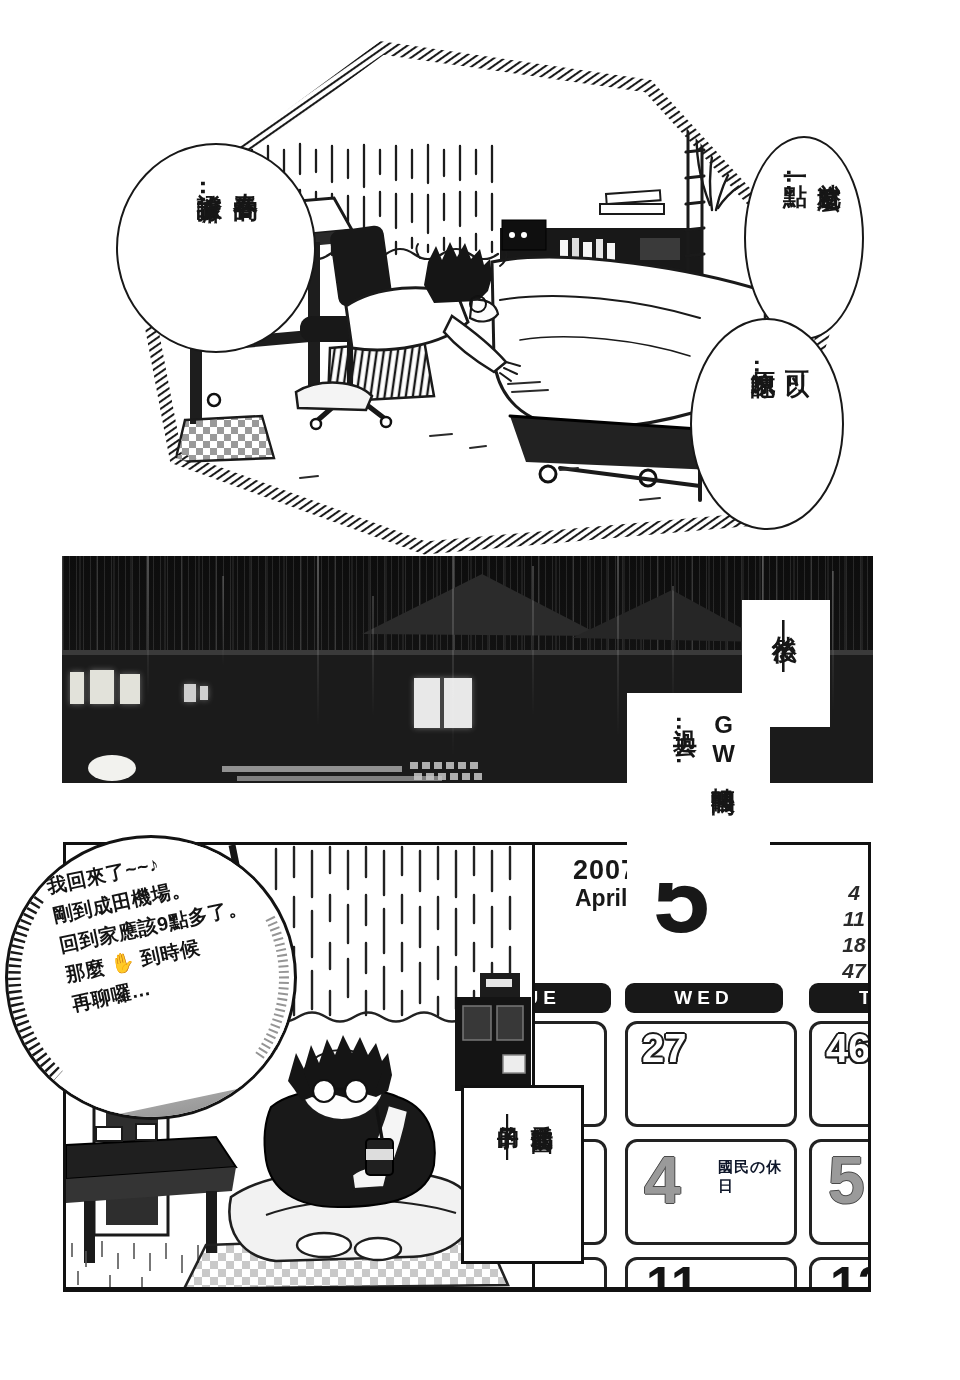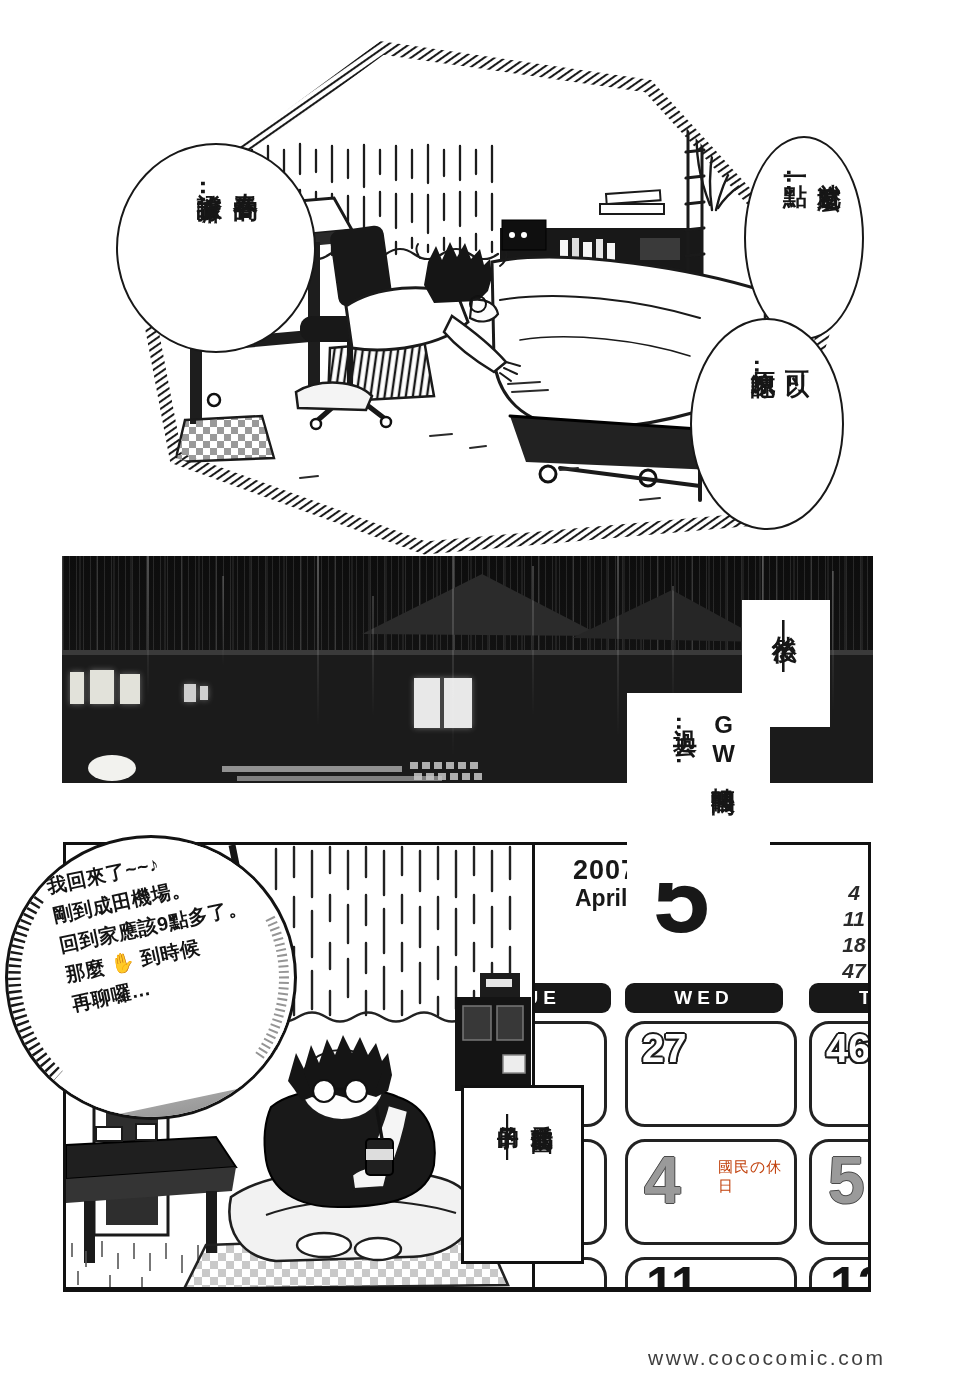--- a/index.html
+++ b/index.html
@@ -37,28 +37,28 @@
   #calendar{position:absolute;left:466px;top:0;right:0;bottom:0;background:#fff;
             border-left:3px solid #111;overflow:hidden;z-index:6;}
   #cal-year{position:absolute;left:38px;top:10px;font-size:27px;font-weight:700;letter-spacing:1px;}
   #cal-month{position:absolute;left:40px;top:40px;font-size:23px;font-weight:700;}
   #cal-big-day{position:absolute;left:118px;top:6px;font-size:102px;font-weight:700;line-height:.92;}
   .side-num{position:absolute;left:302px;width:34px;text-align:center;font-size:21px;
             font-weight:700;font-style:italic;color:#2a2a2a;}
   .cal-bar{position:absolute;top:138px;height:30px;background:#181818;border-radius:9px;
            color:#fff;font-size:19px;font-weight:700;letter-spacing:5px;
            display:flex;align-items:center;box-sizing:border-box;}
-  .cal-cell{position:absolute;height:106px;border:3px solid #222;border-radius:20px;background:#fff;box-sizing:border-box;}
+  .cal-cell{position:absolute;height:106px;border:3px solid #222;border-radius:12px;background:#fff;box-sizing:border-box;}
   .num-outline{position:absolute;left:14px;top:2px;font-size:40px;font-weight:700;color:#fff;
      text-shadow:-2px 0 #1c1c1c,2px 0 #1c1c1c,0 -2px #1c1c1c,0 2px #1c1c1c,
                  -1.5px -1.5px #1c1c1c,1.5px -1.5px #1c1c1c,-1.5px 1.5px #1c1c1c,1.5px 1.5px #1c1c1c;}
   .num-gray{position:absolute;left:16px;top:0px;font-size:66px;font-weight:700;color:#9a9a9a;
      text-shadow:-1px 0 #4a4a4a,1px 0 #4a4a4a,0 -1px #4a4a4a,0 1px #4a4a4a;}
   .num-solid{position:absolute;left:18px;top:-4px;font-size:50px;font-weight:700;color:#141414;}
-  #holiday-label{position:absolute;left:90px;top:16px;font-size:15px;font-weight:400;color:#c2410c;letter-spacing:1px;}
+  #holiday-label{position:absolute;left:90px;top:16px;font-size:15px;font-weight:700;color:#0f172a;letter-spacing:1px;}
 
   
   #phone-circle{position:absolute;left:5px;top:835px;width:292px;height:285px;border-radius:50%;
                 background:#fff;border:3px solid #131313;overflow:hidden;z-index:40;box-sizing:border-box;}
   #phone-screen{position:absolute;left:22px;top:14px;width:246px;height:252px;background:#fff;
                 transform:rotate(-12deg);}
   #phone-shade{position:absolute;left:-20px;top:218px;width:340px;height:80px;
                background:linear-gradient(#c4c4c4,#8d8d8d);transform:rotate(-12deg);}
   #phone-text{position:absolute;left:36px;top:34px;transform:rotate(-12deg);transform-origin:0 0;
               font-size:19.5px;font-weight:700;line-height:30px;color:#141414;letter-spacing:.5px;white-space:nowrap;}
@@ -431,14 +431,13 @@
       <path d="M 262,80 A 136 136 0 0 1 250,220" fill="none" stroke="#7a7a7a" stroke-width="10" stroke-dasharray="2 3.5" opacity=".8"></path>
     </svg>
   </div>
 
   <div class="caption-box" id="caption-return">
     <div class="vtext">愛瑪仕回國
 的日子——</div>
   </div>
 
   <div id="page-number">21</div>
-  <div id="watermark">www.cococomic.com</div>
 </div>
 
 </body></html>

